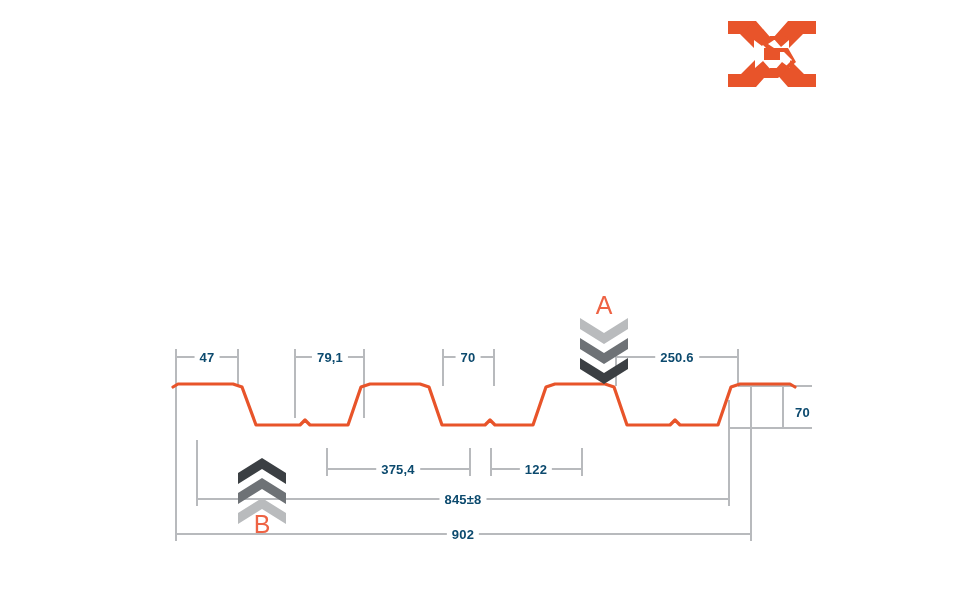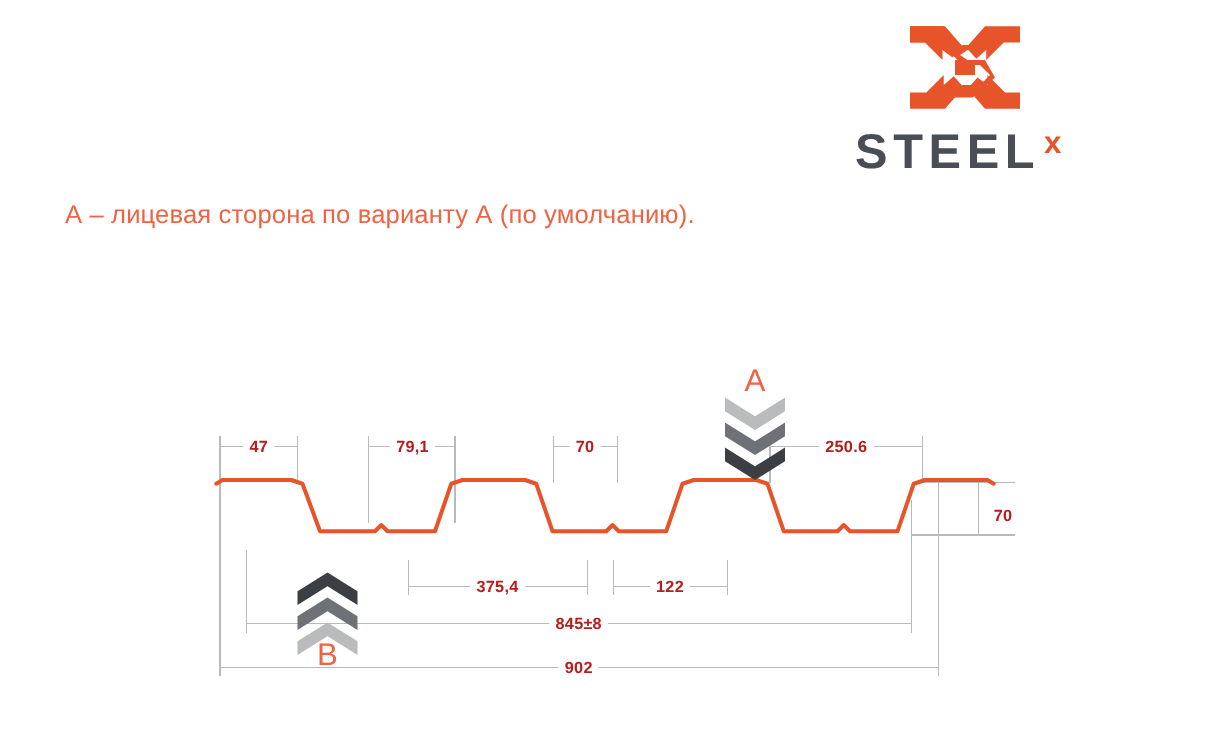--- a/index.html
+++ b/index.html
@@ -83,21 +83,21 @@
     width: 970px;
     height: 597px;
   }
 
   
   .dim-label {
     position: absolute;
     font-family: "Liberation Sans", "DejaVu Sans", sans-serif;
     font-size: 13px;
     font-weight: 700;
-    color: #b91c1c;
+    color: #0c4a6e;
     background: #ffffff;
     padding: 0 5px;
     white-space: nowrap;
     transform: translate(-50%, -50%);
     letter-spacing: 0.2px;
   }
   .dim-label.vert {
     transform: translate(0, -50%);
   }
 
@@ -131,27 +131,22 @@
         <polygon points="2,69 30,69 45,52 37,43 29,50 29,42 15,56 2,56"></polygon>
 
         <polygon points="90,69 62,69 48,53 56,44 64,50 64,42 78,56 90,56"></polygon>
 
         <path d="M58,18 L44,18 L36,26 L44,34 L58,34 L66,42 L58,50 L44,50 L34,60 L52,60 L70,44 L62,30 L48,30 L42,26 L48,22 L68,22 Z"></path>
 
         <polygon points="38,30 54,30 54,42 38,42"></polygon>
       </g>
     </svg>
 
-    <div id="logo-wordmark">
-      <span id="logo-steel">STEEL</span>
-      <span id="logo-x">x</span>
-    </div>
   </div>
 
-  <div class="note-line" id="note-a">А – лицевая сторона по варианту А (по умолчанию).</div>
 
   <svg id="drawing" viewBox="0 0 970 597">
 
     <g stroke="#b8babd" stroke-width="1.1" fill="none" shape-rendering="crispEdges">
 
       <line x1="176" y1="349" x2="176" y2="386"></line>
       <line x1="238" y1="349" x2="238" y2="386"></line>
       <line x1="176" y1="357" x2="238" y2="357"></line>
 
       <line x1="295" y1="349" x2="295" y2="418"></line>

